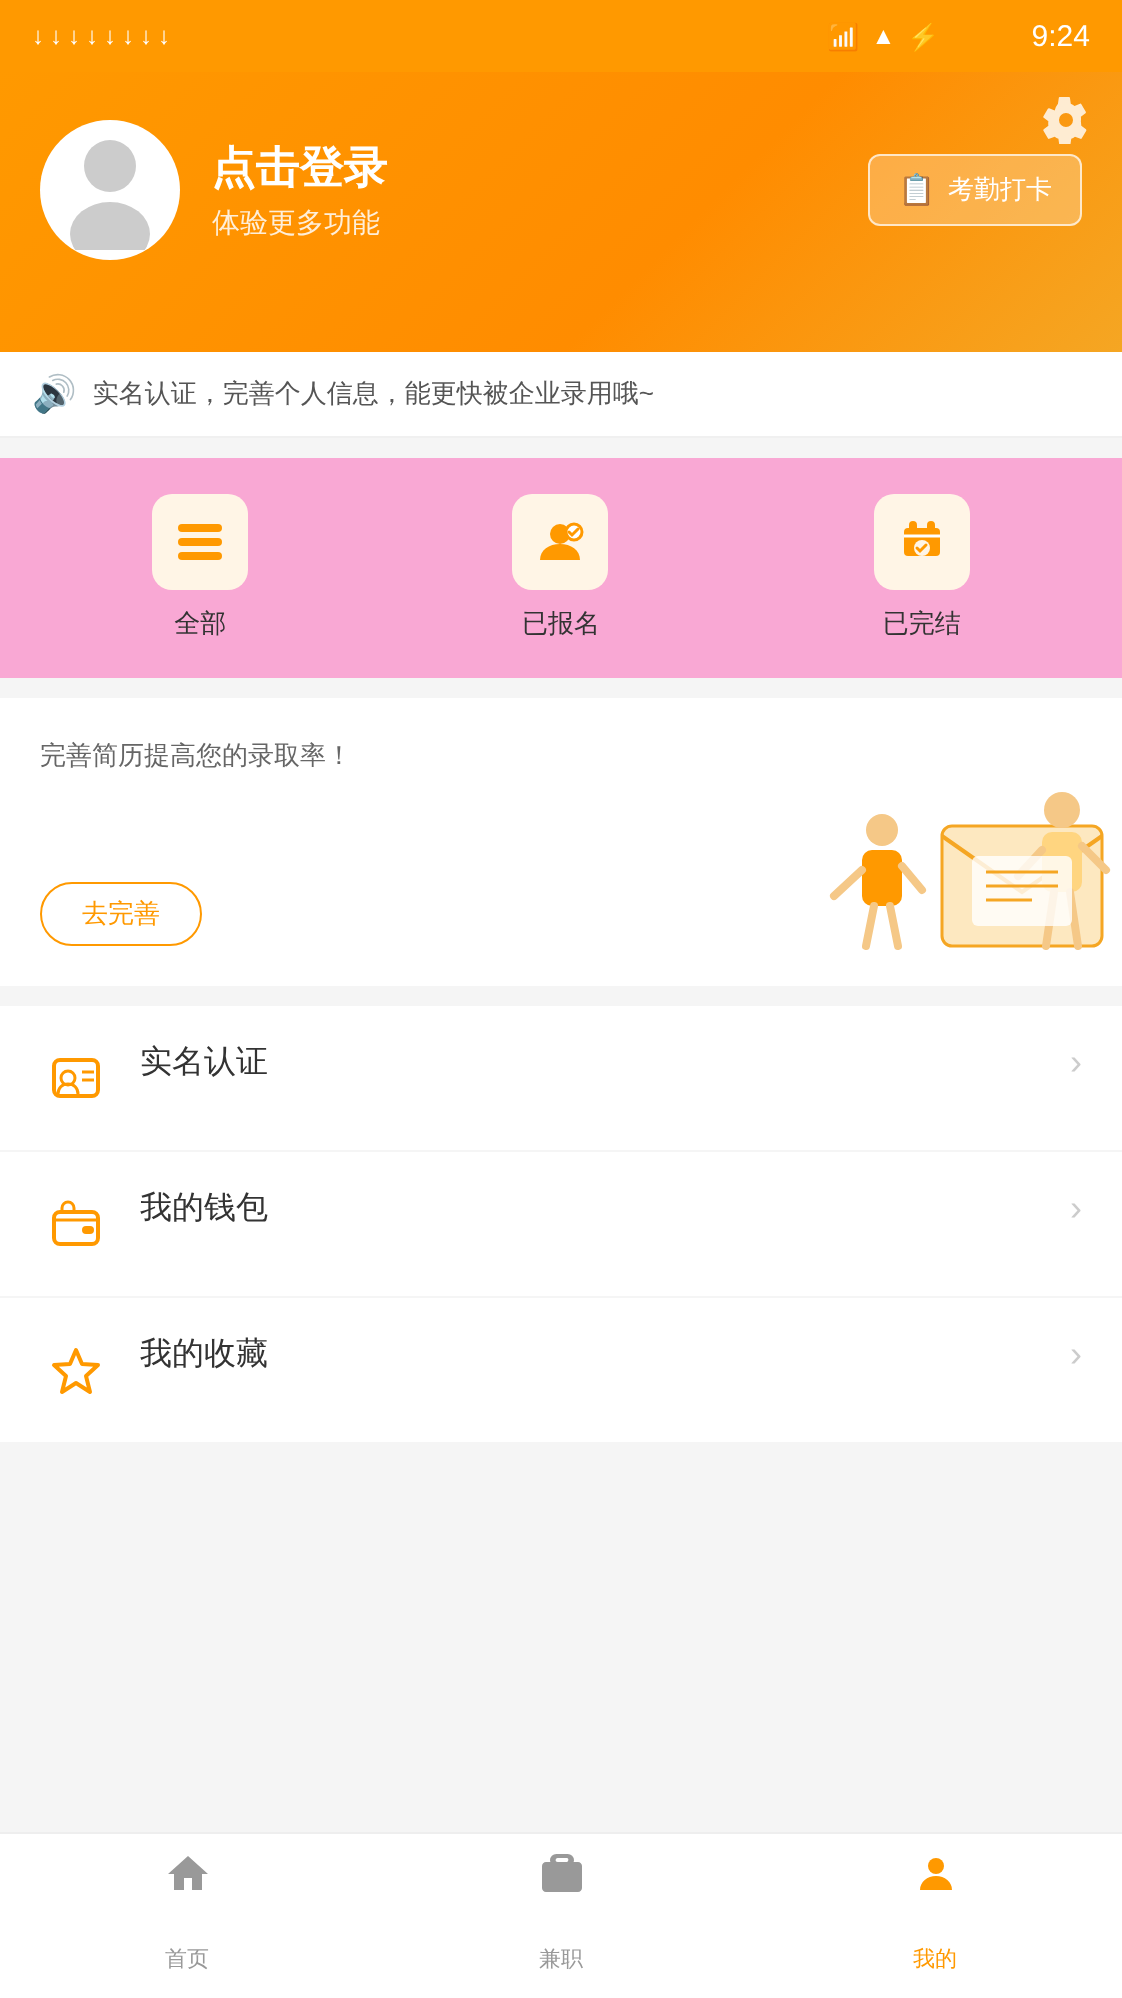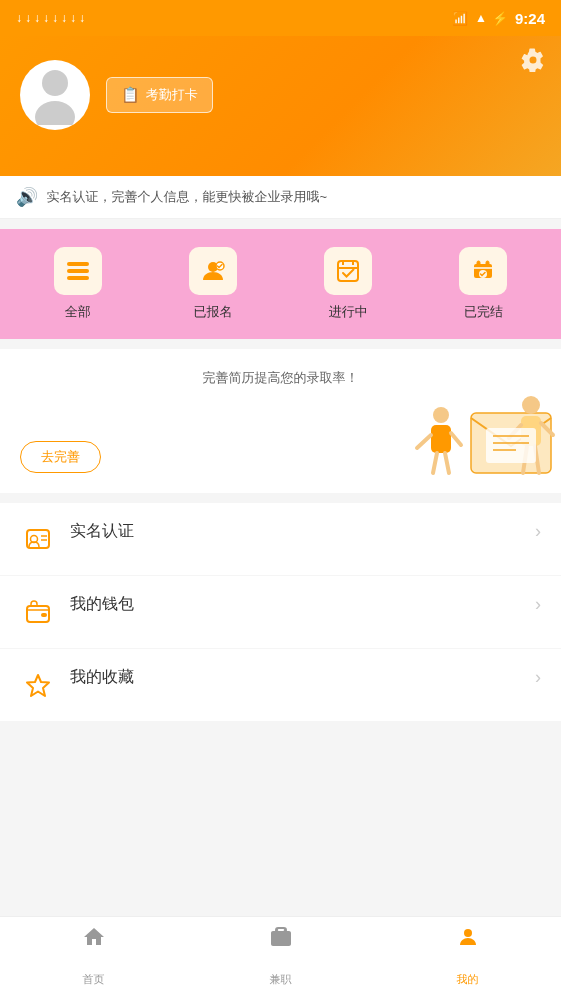--- a/index.html
+++ b/index.html
@@ -152,21 +152,20 @@
     .resume-title {
       font-size: 18px;
       font-weight: 700;
       color: #222;
       margin-bottom: 8px;
     }
     .resume-subtitle {
       font-size: 13px;
       color: #666;
       margin-bottom: 18px;
-      text-align: center;
     }
     .resume-btn {
       display: inline-block;
       border: 1.5px solid #ff9900;
       border-radius: 20px;
       color: #ff9900;
       padding: 6px 20px;
       font-size: 13px;
       margin-top: 36px;
     }
@@ -270,36 +269,40 @@
         <span style="color:#fff;font-size:12px;">↓</span>
         <span style="color:#fff;font-size:12px;">↓</span>
         <span style="color:#fff;font-size:12px;">↓</span>
         <span style="color:#fff;font-size:12px;">↓</span>
       </div>
     </div>
     <div class="status-bar-right">
       <span style="font-size:13px;color:#fff;">📶</span>
       <span style="font-size:12px;color:#fff;">▲</span>
       <span style="font-size:13px;color:#fff;">⚡</span>
-      <span style="color:#fff;font-size:15px;font-weight:700;">9:24</span>
+      <span style="color:#fff;font-size:15px;font-weight:400;margin-left:40px;">9:24</span>
     </div>
   </div>
 
   <div class="header">
     <div class="header-gear">
       <svg width="24" height="24" viewBox="0 0 24 24" fill="white" opacity="0.9">
         <path d="M12 15.5A3.5 3.5 0 018.5 12 3.5 3.5 0 0112 8.5a3.5 3.5 0 013.5 3.5 3.5 3.5 0 01-3.5 3.5m7.43-2.92c.04-.33.07-.66.07-1.08s-.03-.75-.07-1.08l2.33-1.82c.21-.16.27-.46.13-.7l-2.21-3.82c-.14-.24-.42-.33-.67-.24l-2.75 1.1a8.07 8.07 0 00-1.86-1.08l-.42-2.92c-.04-.28-.28-.5-.58-.5h-4.42c-.3 0-.54.22-.58.5l-.42 2.92A8.07 8.07 0 006.35 7.2L3.6 6.1c-.25-.09-.53 0-.67.24L.72 10.16c-.14.24-.08.54.13.7l2.33 1.82c-.04.33-.07.67-.07 1.08s.03.75.07 1.08L.85 16.66c-.21.16-.27.46-.13.7l2.21 3.82c.14.24.42.33.67.24l2.75-1.1c.57.42 1.2.77 1.86 1.08l.42 2.92c.04.28.28.5.58.5h4.42c.3 0 .54-.22.58-.5l.42-2.92a8.07 8.07 0 001.86-1.08l2.75 1.1c.25.09.53 0 .67-.24l2.21-3.82c.14-.24.08-.54-.13-.7l-2.33-1.82z"></path>
       </svg>
     </div>
     <div class="header-profile">
       <div class="avatar">
         <svg width="50" height="60" viewBox="0 0 50 60">
           <circle cx="25" cy="18" r="13" fill="#ccc"></circle>
           <ellipse cx="25" cy="52" rx="20" ry="16" fill="#ccc"></ellipse>
         </svg>
+      </div>
+      <div class="header-text">
+        <div class="header-title">点击登录</div>
+        <div class="header-subtitle">体验更多功能</div>
       </div>
       <div class="attendance-btn">
         <span style="font-size:15px;">📋</span>
         <span>考勤打卡</span>
       </div>
     </div>
   </div>
 
   <div class="announce-bar">
     <span class="announce-icon">🔊</span>
@@ -320,30 +323,20 @@
     <div class="job-status-item">
       <div class="job-status-icon-wrap">
         <svg width="26" height="26" viewBox="0 0 26 26">
           <circle cx="13" cy="9" r="5" fill="#ff9900"></circle>
           <path d="M3 22c0-5 4.5-8 10-8s10 3 10 8" fill="#ff9900"></path>
           <circle cx="20" cy="8" r="4" fill="#fff" stroke="#ff9900" stroke-width="1.5"></circle>
           <path d="M17.5 8l1.5 1.5 3-3" stroke="#ff9900" stroke-width="1.5" fill="none" stroke-linecap="round"></path>
         </svg>
       </div>
       <span class="job-status-label">已报名</span>
-    </div>
-    <div class="job-status-item">
-      <div class="job-status-icon-wrap">
-        <svg width="26" height="26" viewBox="0 0 26 26">
-          <rect x="3" y="3" width="20" height="20" rx="3" fill="none" stroke="#ff9900" stroke-width="2"></rect>
-          <path d="M8 3v4M18 3v4M3 10h20" stroke="#ff9900" stroke-width="2" fill="none"></path>
-          <path d="M8 15l3.5 3.5 7-7" stroke="#ff9900" stroke-width="2" fill="none" stroke-linecap="round"></path>
-        </svg>
-      </div>
-      <span class="job-status-label">进行中</span>
     </div>
     <div class="job-status-item">
       <div class="job-status-icon-wrap">
         <svg width="26" height="26" viewBox="0 0 26 26">
           <rect x="4" y="6" width="18" height="14" rx="2" fill="#ff9900"></rect>
           <path d="M4 10h18" stroke="#fff" stroke-width="1.5"></path>
           <rect x="7" y="3" width="3" height="5" rx="1.5" fill="#ff9900" stroke="#ff9900"></rect>
           <rect x="16" y="3" width="3" height="5" rx="1.5" fill="#ff9900" stroke="#ff9900"></rect>
           <circle cx="13" cy="16" r="4" fill="#fff5e6"></circle>
           <path d="M10.5 16l1.5 1.5 3-3" stroke="#ff9900" stroke-width="1.5" fill="none" stroke-linecap="round"></path>

